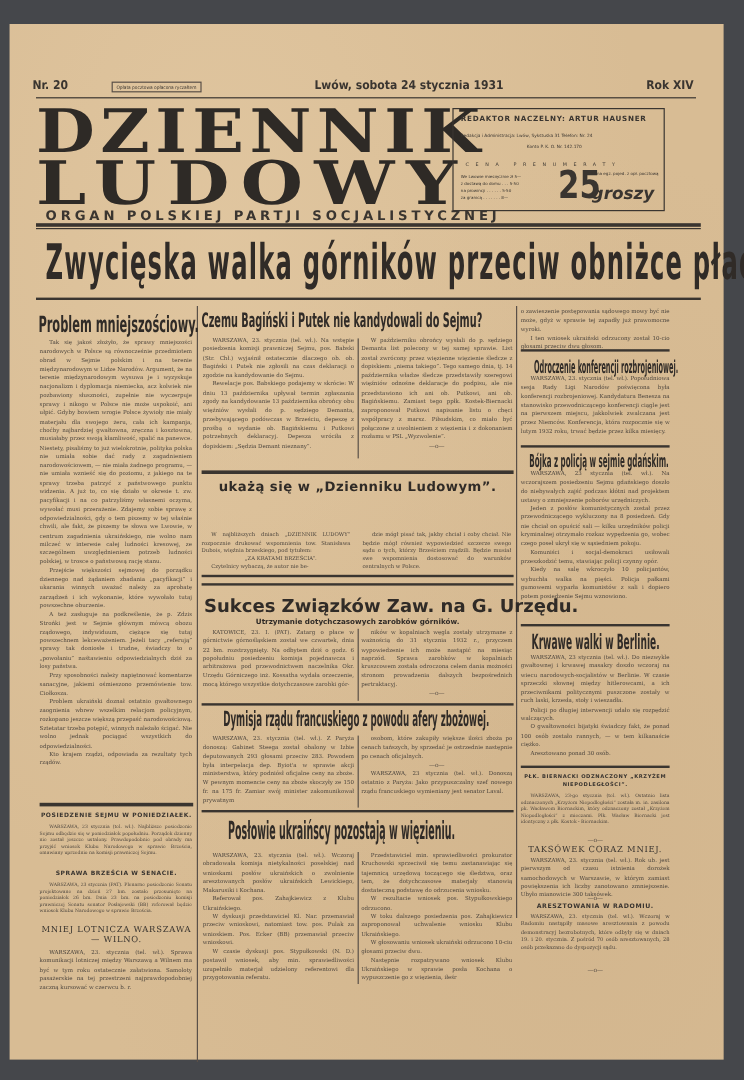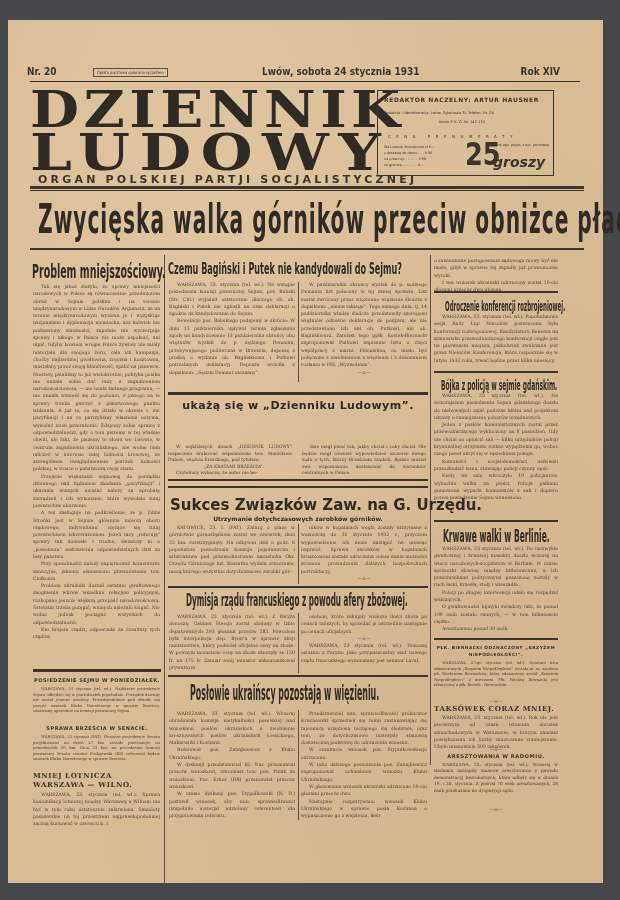--- a/index.html
+++ b/index.html
@@ -9,42 +9,42 @@
     position: absolute; left: 8px; top: 20px; width: 595px; height: 863px;
     background: #d8bc94;
     background-image: radial-gradient(ellipse at 30% 20%, rgba(230,205,168,0.55), rgba(216,188,148,0) 60%),
                       radial-gradient(ellipse at 80% 80%, rgba(200,170,130,0.35), rgba(216,188,148,0) 60%);
   }
   .abs { position: absolute; }
   .topline { left: 24px; top: 66px; width: 554px; height: 16px; font-family: "DejaVu Sans Condensed", "DejaVu Sans", sans-serif; font-weight: bold; font-size: 10px; color: #3a3530; }
   .topline .nr { position: absolute; left: 3px; top: 0; }
   .topline .box { position: absolute; left: 69px; top: 2px; border: 1px solid #5a5048; font-size: 4px; padding: 1px 3px; font-weight: normal; }
   .topline .date { position: absolute; left: 238px; top: 0; font-size: 10px; }
-  .topline .rok { position: absolute; right: 18px; top: 0; text-align: center; }
+  .topline .rok { position: absolute; right: 0; top: 0; text-align: center; }
   .rule { background: #3a3530; }
   .title1, .title2 { font-family: "DejaVu Serif", serif; font-weight: bold; color: #2e2a26; letter-spacing: 2px; }
   .title1 { left: 30px; top: 80px; font-size: 50px; transform: scaleX(1.13); transform-origin: left top; letter-spacing: 4px; }
   .title2 { left: 30px; top: 123px; font-size: 50px; transform: scaleX(1.19); transform-origin: left top; letter-spacing: 8px; }
   .organ { left: 38px; top: 173px; font-family: "DejaVu Sans", sans-serif; font-weight: bold; font-size: 11px; letter-spacing: 3.2px; color: #3a3530; }
   .infobox { left: 377px; top: 90px; width: 177px; height: 86px; border: 1.5px solid #3a3530; font-family: "DejaVu Sans", sans-serif; }
   .infobox .red { position: absolute; left: 6px; top: 5px; font-weight: bold; font-size: 6px; letter-spacing: 0.6px; }
   .infobox .adr { position: absolute; left: 6px; top: 20px; font-size: 3.6px; width: 164px; }
   .infobox .pko { position: absolute; left: 61px; top: 29px; font-size: 3.6px; }
   .infobox .cena { position: absolute; left: 10px; top: 43px; font-size: 4px; letter-spacing: 5.5px; }
   .infobox .prices { position: absolute; left: 6px; top: 53px; font-size: 3.4px; line-height: 6px; }
   .infobox .big { position: absolute; left: 87px; top: 44px; font-size: 32px; font-weight: bold; transform: scaleX(0.8); transform-origin: left top; }
   .infobox .gr { position: absolute; left: 115px; top: 63px; font-size: 14px; font-weight: bold; font-style: italic; }
   .infobox .note { position: absolute; left: 115px; top: 52px; font-size: 3.4px; }
   .headline { left: 38px; top: 195px; font-family: "DejaVu Sans Condensed", "DejaVu Sans", sans-serif; font-weight: bold; font-size: 34px; color: #302b27; transform: scaleX(0.66) scaleY(1.2); transform-origin: left top; white-space: nowrap; letter-spacing: 1.5px; }
   .col { position: absolute; font-size: 4.6px; line-height: 7.3px; text-align: justify; color: #4a433c; }
   .col p { text-indent: 8px; }
   .h-cond { font-family: "DejaVu Sans Condensed", "DejaVu Sans", sans-serif; font-weight: bold; color: #302b27; white-space: nowrap; transform-origin: left top; }
   .h-sans { font-family: "DejaVu Sans", sans-serif; font-weight: bold; color: #302b27; white-space: nowrap; }
   .small-h { font-family: "DejaVu Sans", sans-serif; font-weight: bold; font-size: 5px; text-align: center; letter-spacing: 0.5px; color: #3a3530; }
-  .med-h { font-family: "DejaVu Serif", serif; font-weight: bold; font-size: 7px; text-align: left; letter-spacing: 0.6px; color: #3a3530; }
+  .med-h { font-family: "DejaVu Serif", serif; font-weight: normal; font-size: 7px; text-align: center; letter-spacing: 0.6px; color: #3a3530; }
   .vline { position: absolute; width: 1px; background: #5a5048; }
   .orn { text-align: center; font-size: 5px; color: #5a5048; }
 </style>
 </head>
 <body>
 
 <div class="paper"></div>
 
 <div class="abs topline">
   <span class="nr">Nr. 20</span>

